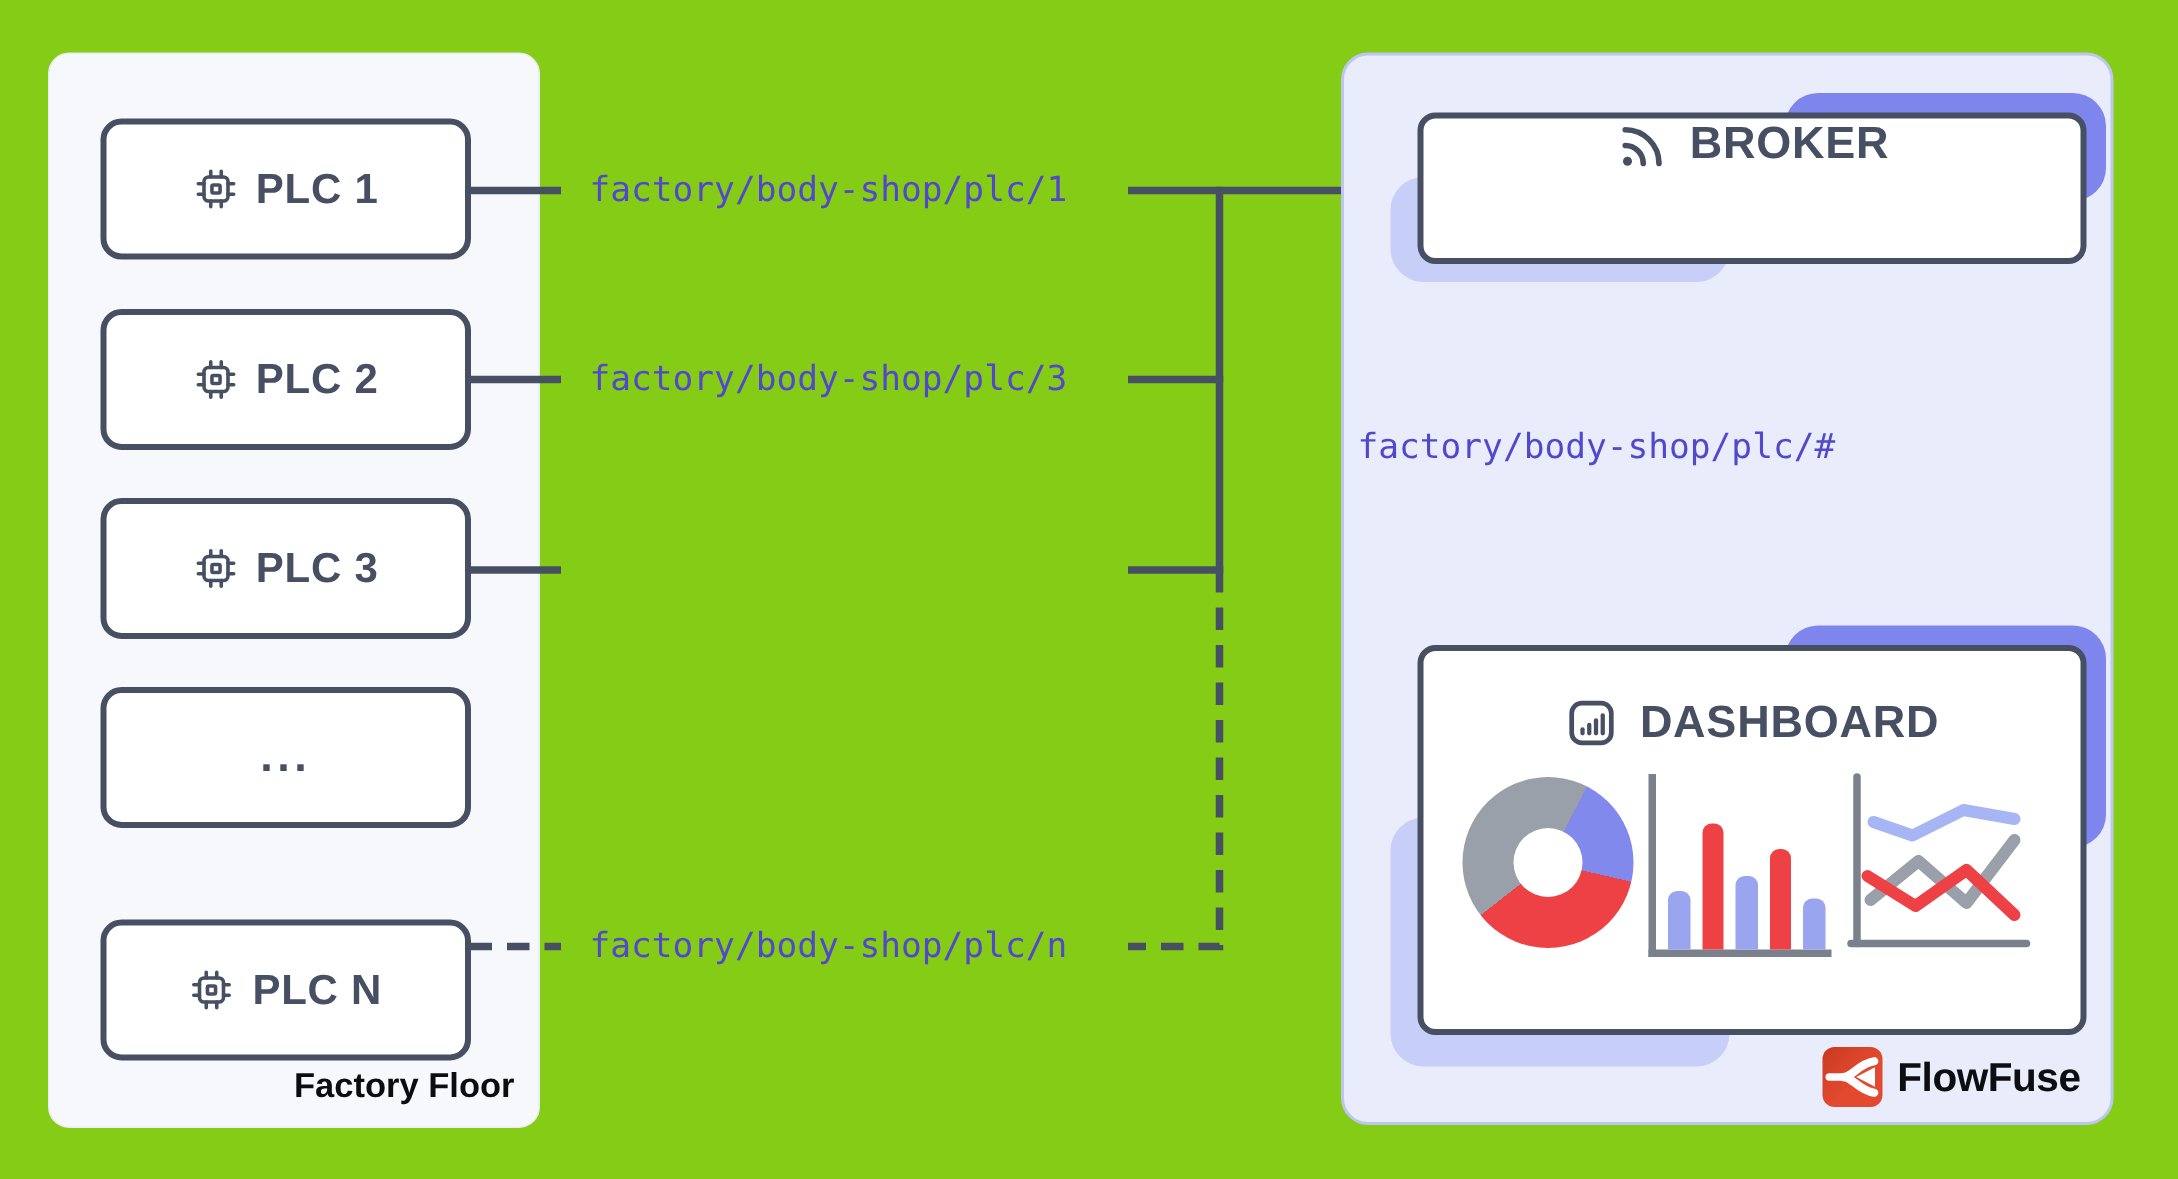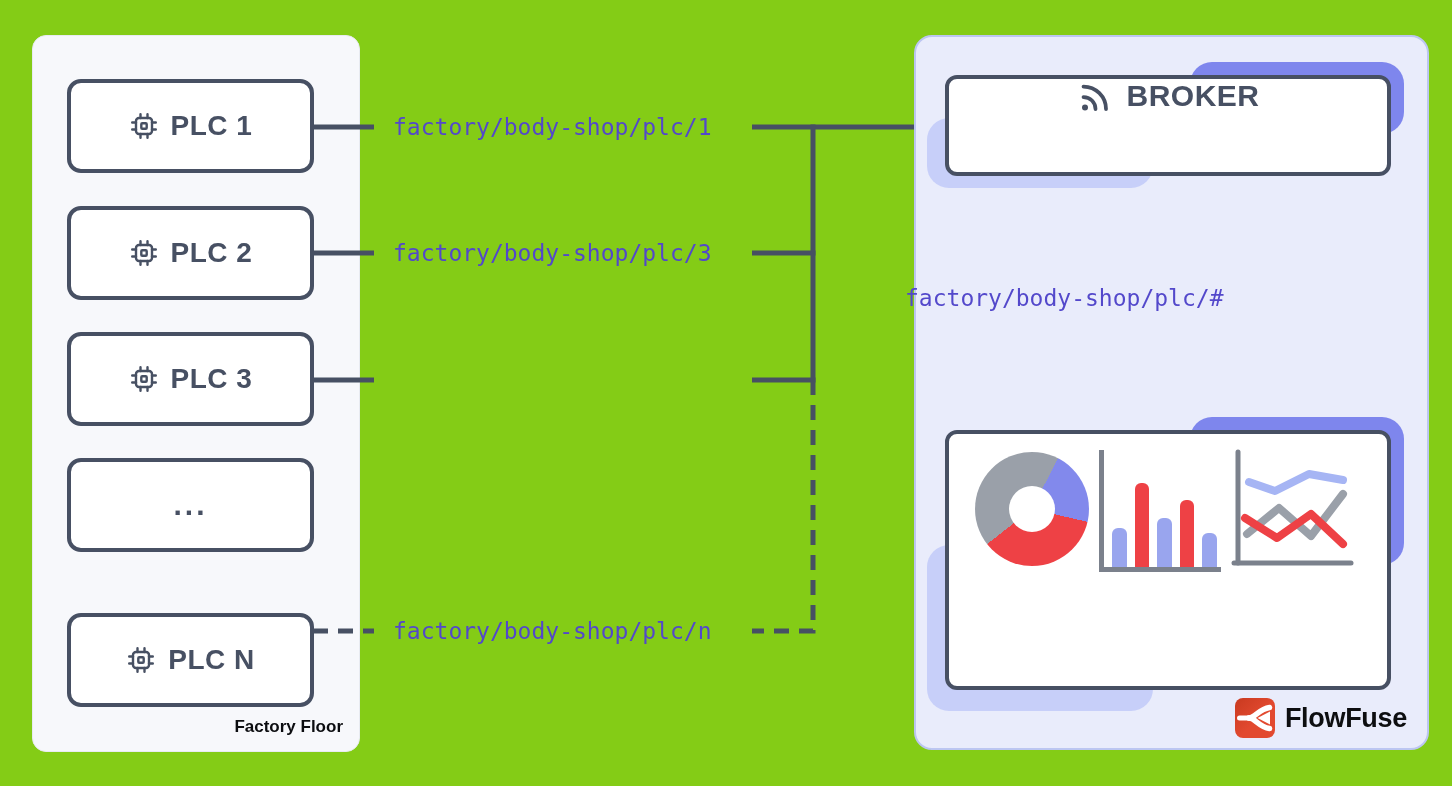--- a/index.html
+++ b/index.html
@@ -2,32 +2,32 @@
 <html style="--line: #475063; --topic-text: #5348cb; --accent: #7e86ed; --accent-light: #c7cff9; --panel-left-bg: #f7f8fb; --panel-right-bg: #e9ecfb; --panel-right-border: #bcc6f1; --axis-gray: #7b818c; --chart-gray: #9aa0a9; --chart-red: #ee4145; --chart-blue: #8289ec; --brand-red: #d9402a;"><head>
 <meta charset="utf-8">
 <style>
   html,body{margin:0;padding:0;background:#ffffff;}
   .canvas{position:relative;width:1452px;height:786px;background:#84cc16;overflow:hidden;
           font-family:"Liberation Sans",sans-serif;}
 
   
   .left-panel{position:absolute;left:32px;top:35px;width:326px;height:715px;
               background:var(--panel-left-bg);border:1.5px solid #e8ebf1;border-radius:14px;}
-  .right-panel{position:absolute;left:914px;top:35px;width:515px;height:715px;
+  .right-panel{position:absolute;left:894px;top:35px;width:515px;height:715px;
                background:var(--panel-right-bg);border:2px solid var(--panel-right-border);
                border-radius:18px;box-sizing:border-box;}
 
   
   .plc-box{position:absolute;left:34px;width:247px;height:94px;background:#ffffff;
            border:4px solid var(--line);border-radius:14px;box-sizing:border-box;
            display:flex;align-items:center;justify-content:center;gap:12px;
            color:var(--line);font-weight:bold;font-size:28px;letter-spacing:0.5px;}
   .plc-ellipsis{font-size:30px;letter-spacing:3px;}
 
-  .panel-label{position:absolute;right:16px;bottom:14px;font-size:17px;font-weight:bold;color:#0c0d10;}
+  .panel-label{position:absolute;right:16px;bottom:14px;font-size:23px;font-weight:bold;color:#0c0d10;}
 
   
   .topic{position:absolute;left:393px;height:28px;line-height:28px;
          font-family:"DejaVu Sans Mono",monospace;font-size:23px;color:var(--topic-text);}
   .filter-topic{position:absolute;left:905px;width:515px;top:284px;height:28px;
                 line-height:28px;font-family:"DejaVu Sans Mono",monospace;font-size:23px;color:var(--topic-text);}
 
   
   svg.connectors{position:absolute;left:0;top:0;pointer-events:none;}
   .wire{stroke:var(--line);stroke-width:5;fill:none;}
@@ -158,20 +158,32 @@
     </span>
     <span class="node-title">BROKER</span>
   </div>
 
   <div class="filter-topic">factory/body-shop/plc/#</div>
 
   <div class="accent dark" style="left:1190px;top:417px;width:214px;height:148px"></div>
   <div class="accent light" style="left:927px;top:545px;width:226px;height:166px"></div>
 
   <div class="big-node dashboard-box">
+    <div class="dash-title">
+      <span class="icon">
+        <svg width="36" height="36" viewBox="0 0 24 24" fill="none" stroke="#475063" stroke-linecap="round">
+          <rect x="3.2" y="3.2" width="17.6" height="17.6" rx="4.5" stroke-width="2.1"></rect>
+          <path d="M8 16.6 v-1.8" stroke-width="1.9"></path>
+            <path d="M11 16.6 v-3.8" stroke-width="1.9"></path>
+          <path d="M14 16.6 v-5.8" stroke-width="1.9"></path>
+            <path d="M17 16.6 v-8" stroke-width="1.9"></path>
+        </svg>
+      </span>
+      <span class="node-title">DASHBOARD</span>
+    </div>
     <div class="charts">
       <div class="donut" style="background: conic-gradient(rgb(154, 160, 169) 0deg, rgb(154, 160, 169) 27deg, rgb(130, 137, 236) 27deg, rgb(130, 137, 236) 103deg, rgb(238, 65, 69) 103deg, rgb(238, 65, 69) 232deg, rgb(154, 160, 169) 232deg, rgb(154, 160, 169) 360deg);"></div>
       <div class="mini-barchart">
           <div class="mini-bar" style="height: 33%; background: rgb(153, 165, 238);"></div>
           <div class="mini-bar" style="height: 72%; background: rgb(238, 65, 69);"></div>
           <div class="mini-bar" style="height: 42%; background: rgb(153, 165, 238);"></div>
           <div class="mini-bar" style="height: 57%; background: rgb(238, 65, 69);"></div>
           <div class="mini-bar" style="height: 29%; background: rgb(153, 165, 238);"></div>
         </div>
       <svg class="mini-linechart" viewBox="0 0 126 124">

